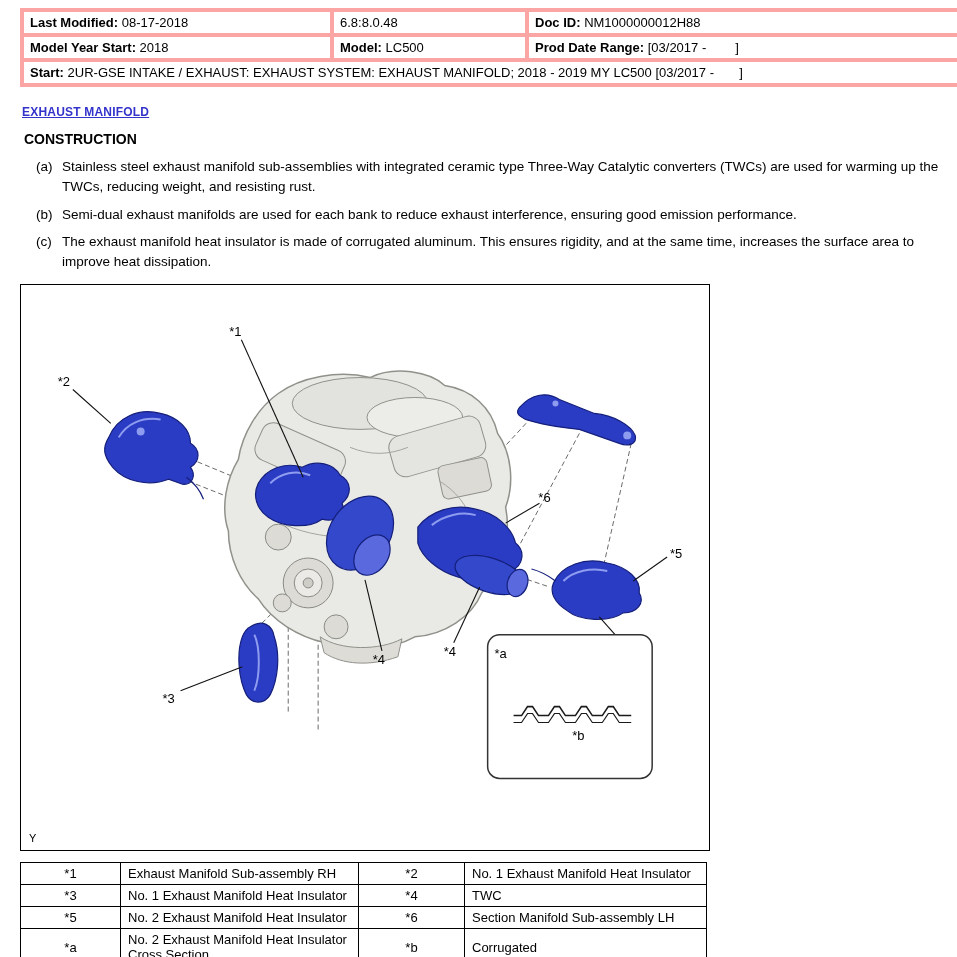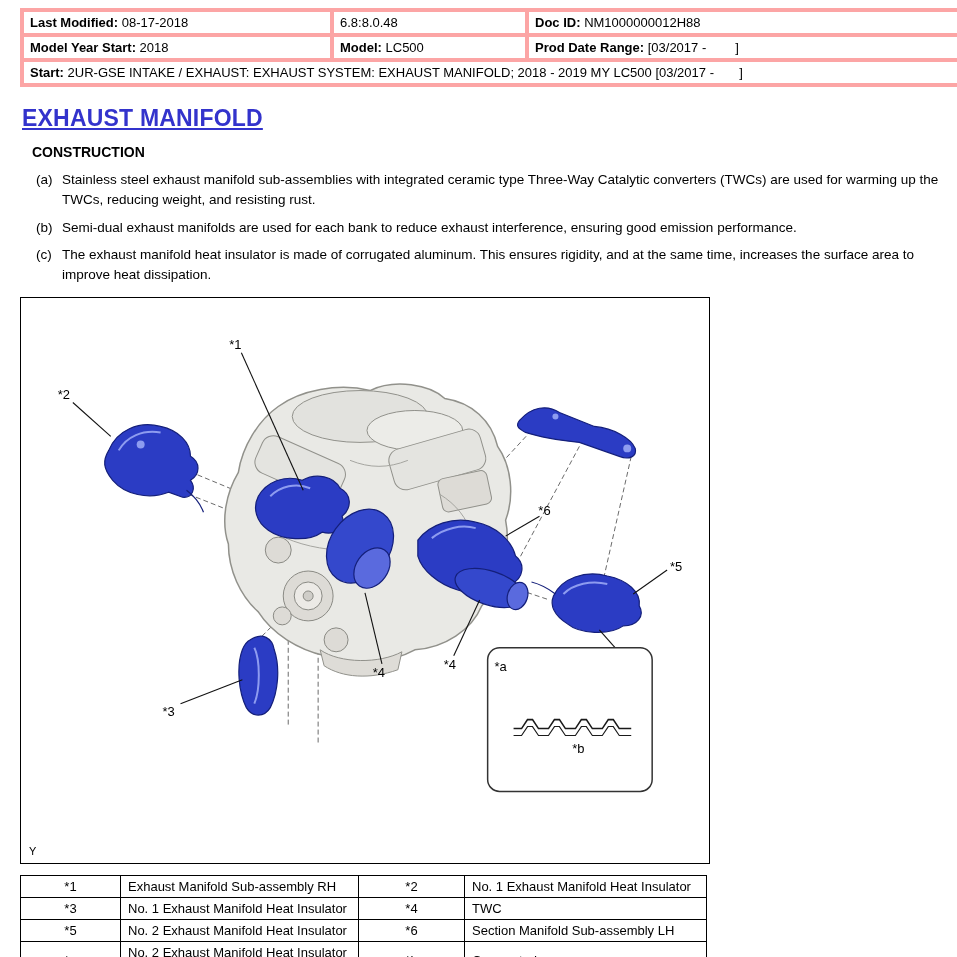--- a/index.html
+++ b/index.html
@@ -23,30 +23,30 @@
     padding:3px 6px;
     overflow:hidden;
     white-space:nowrap;
   }
   td.mc1 { width:310px; }
   td.mc2 { width:195px; }
   td.mc3 { width:457px; }
 
   h1.page-heading {
     color:#3333cc;
-    font-size:23px;
+    font-size:12px;
     font-weight:bold;
     text-decoration:underline;
     margin:18px 0 12px 2px;
     letter-spacing:.2px;
   }
   h2.section-heading {
     font-size:14px;
     font-weight:bold;
-    margin:10px 0 10px 12px;
+    margin:10px 0 10px 4px;
   }
   .construction-item {
     display:flex;
     margin:7px 0 7px 16px;
     font-size:13.5px;
     line-height:1.5;
     width:905px;
   }
   .construction-item .marker { flex:none; width:26px; }
   .construction-item .text  { flex:1; }

